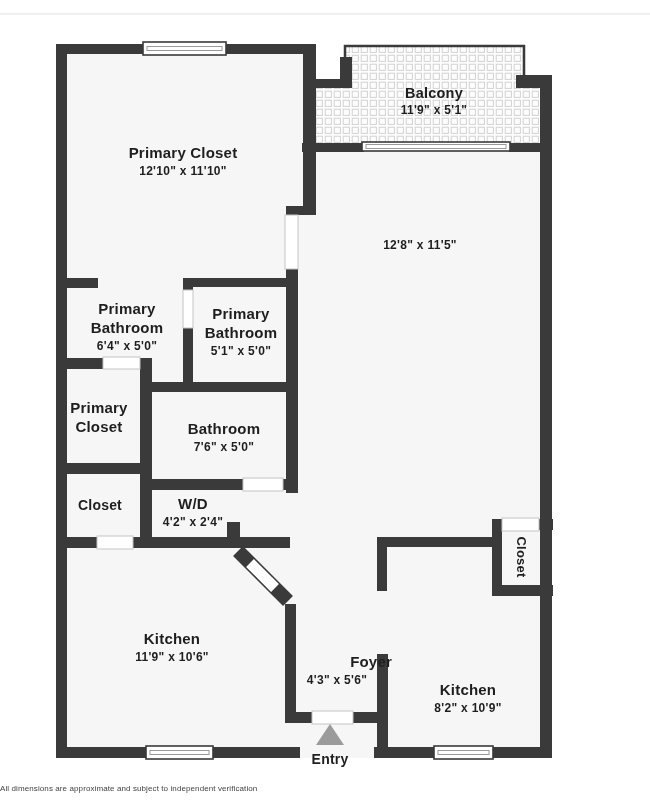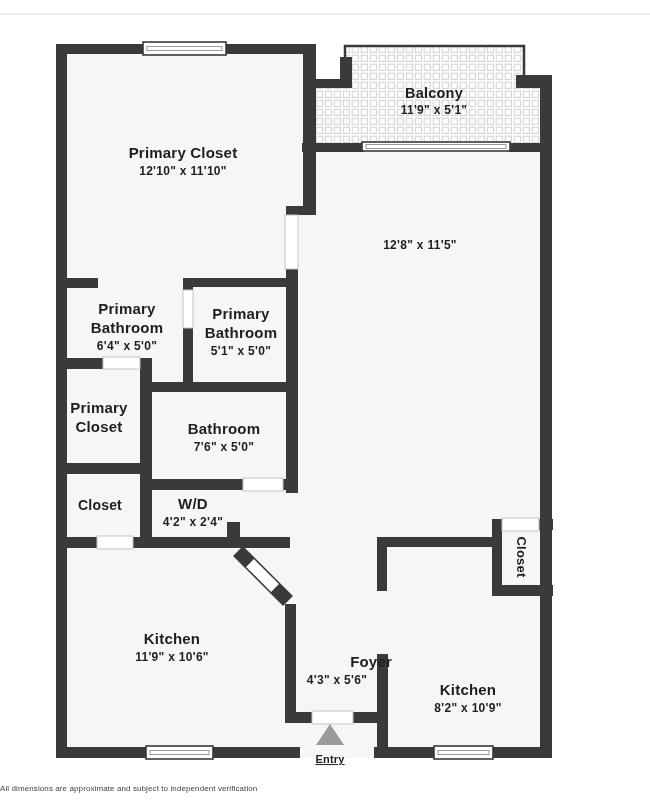--- a/index.html
+++ b/index.html
@@ -137,18 +137,18 @@
       </div>
       <div class="room-label" style="left: 337px; top: 671px; width: 110px; transform: translate(-50%, -50%);">
         <div class="room-name" style="font-size: 15px; text-align: right;">Foyer</div>
         <div class="room-dims" style="font-size: 12px;">4'3" x 5'6"</div>
       </div>
       <div class="room-label" style="left: 468px; top: 653px; width: 140px; transform: translate(-50%, -50%); margin-top: 46px;">
         <div class="room-name" style="font-size: 15px;">Kitchen</div>
         <div class="room-dims" style="font-size: 12px;">8'2" x 10'9"</div>
       </div>
       <div class="room-label" style="left: 330px; top: 760px; width: 90px; transform: translate(-50%, -50%);">
-        <div class="room-name" style="font-size: 11px; text-decoration: underline;">Entry</div>
+        <div class="room-name" style="font-size: 14px;">Entry</div>
       </div>
     </div>
 
   <div class="disclaimer">All dimensions are approximate and subject to independent verification</div>
 </div>
 
 </body></html>

